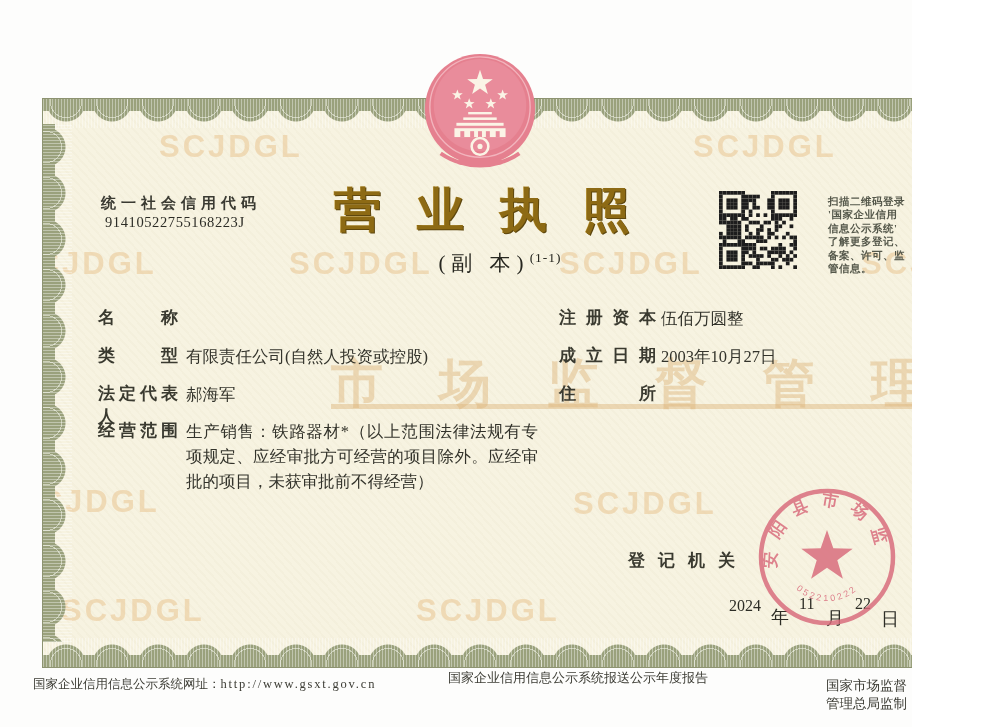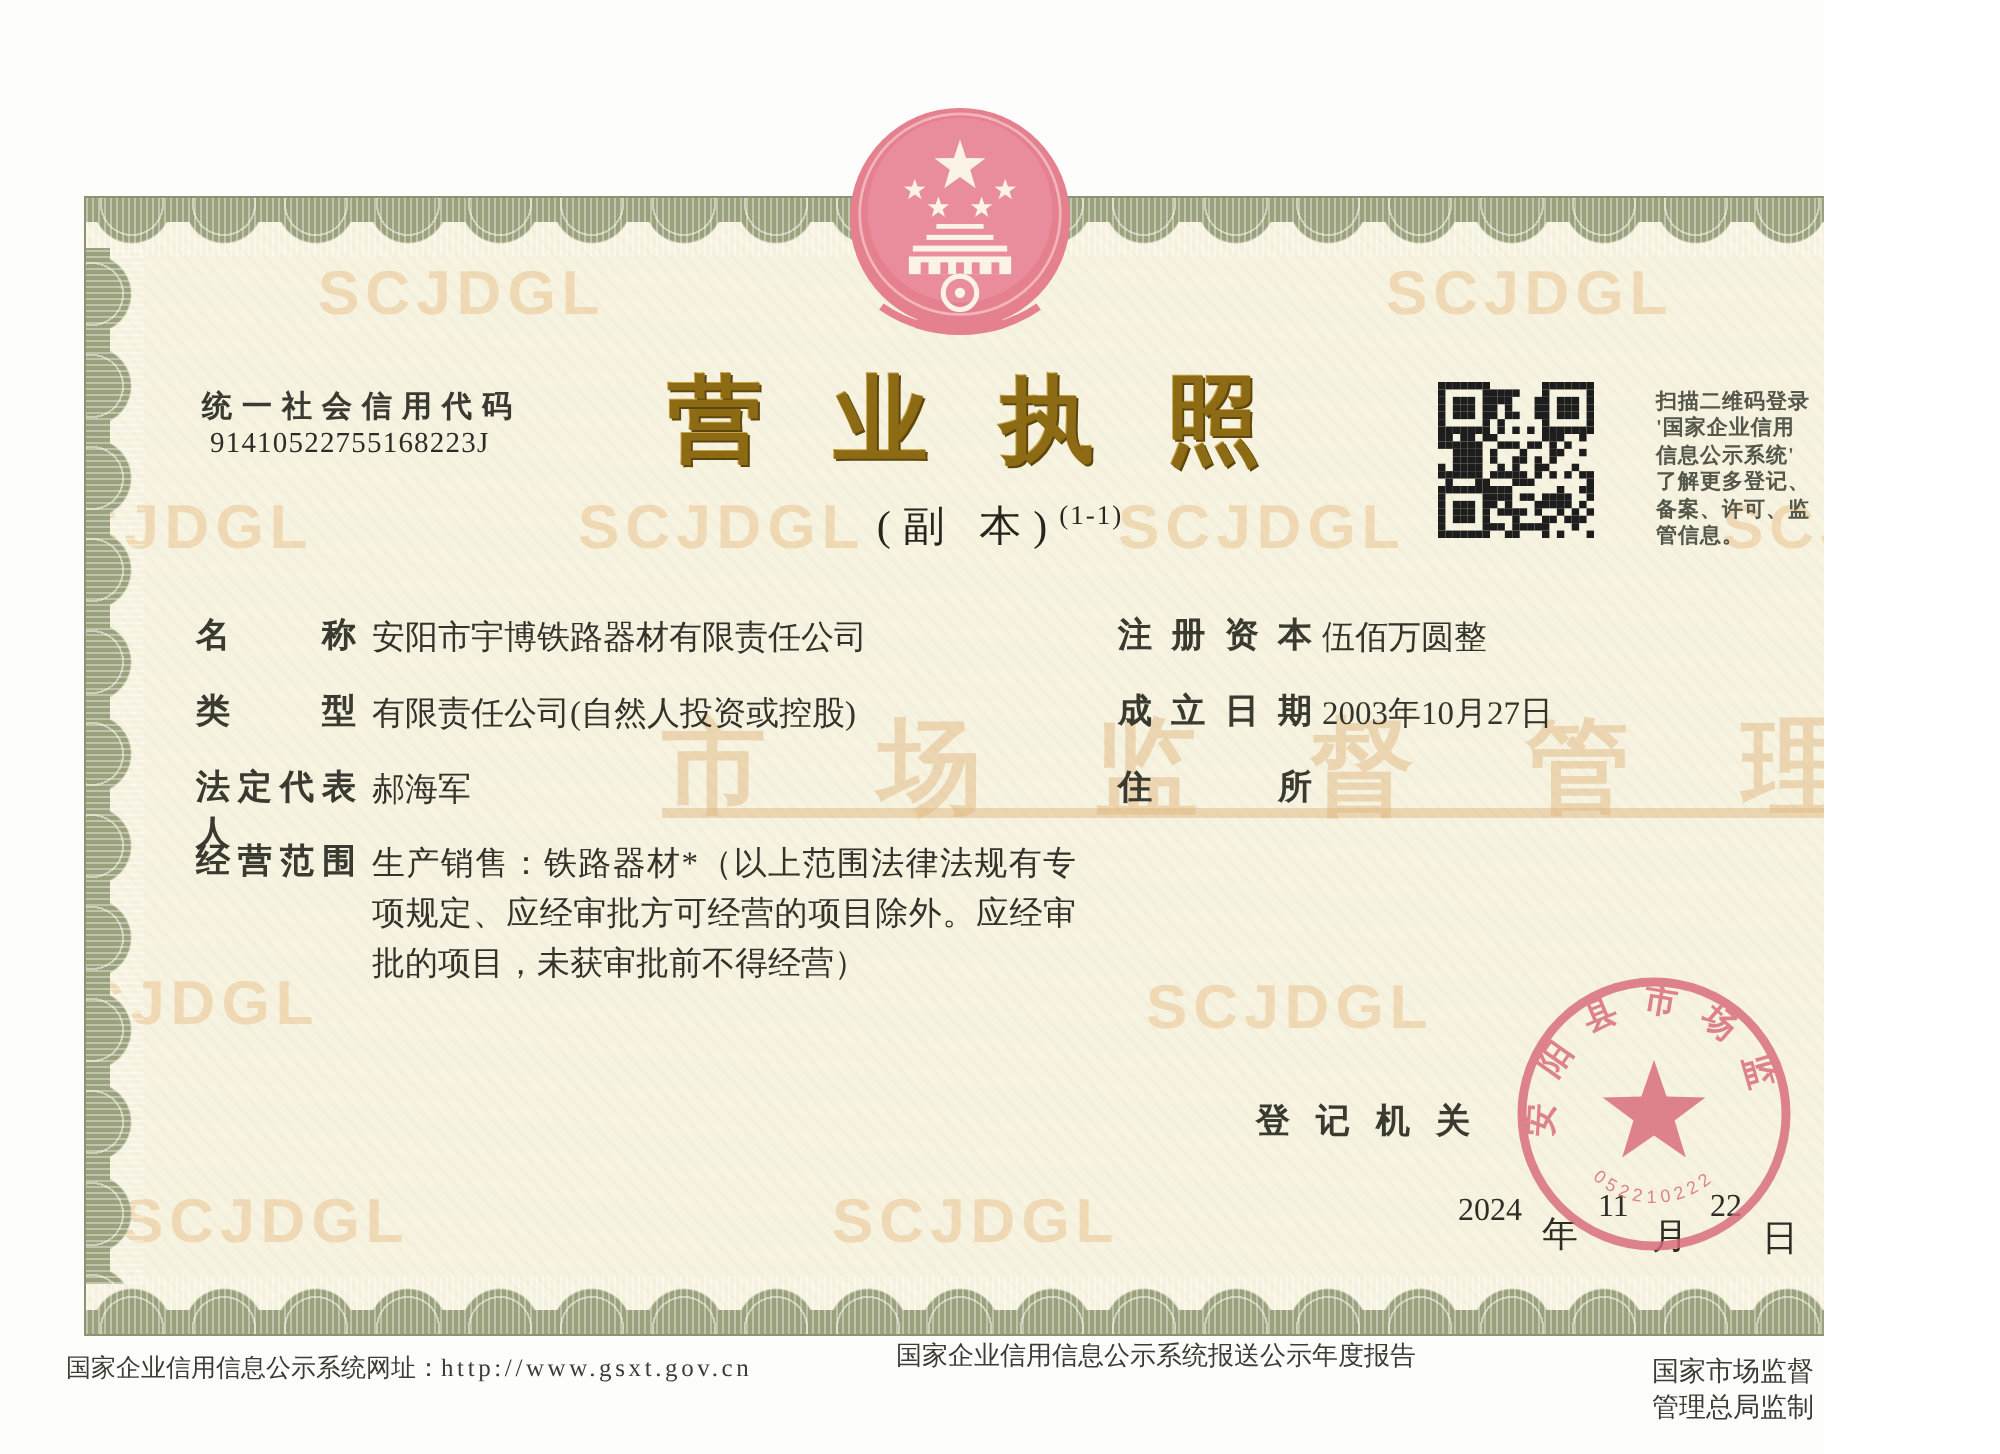--- a/index.html
+++ b/index.html
@@ -351,21 +351,20 @@
       <div class="abs qr-note">
         <div>扫描二维码登录</div>
         <div>'国家企业信用</div>
         <div>信息公示系统'</div>
         <div>了解更多登记、</div>
         <div>备案、许可、监</div>
         <div>管信息。</div>
       </div>
 
       <div class="frow-label" style="left:55px; top:207px;">名称</div>
-      <div class="frow-value" style="left:143px; top:207px; width:360px;">安阳市宇博铁路器材有限责任公司</div>
 
       <div class="frow-label" style="left:55px; top:245px;">类型</div>
       <div class="frow-value" style="left:143px; top:245px; width:360px;">有限责任公司(自然人投资或控股)</div>
 
       <div class="frow-label" style="left:55px; top:283px;">法定代表人</div>
       <div class="frow-value" style="left:143px; top:283px; width:360px;">郝海军</div>
 
       <div class="frow-label" style="left:55px; top:320px;">经营范围</div>
       <div class="frow-value" style="left:143px; top:320px; width:352px; text-align:justify;">生产销售：铁路器材*（以上范围法律法规有专项规定、应经审批方可经营的项目除外。应经审批的项目，未获审批前不得经营）</div>
 

